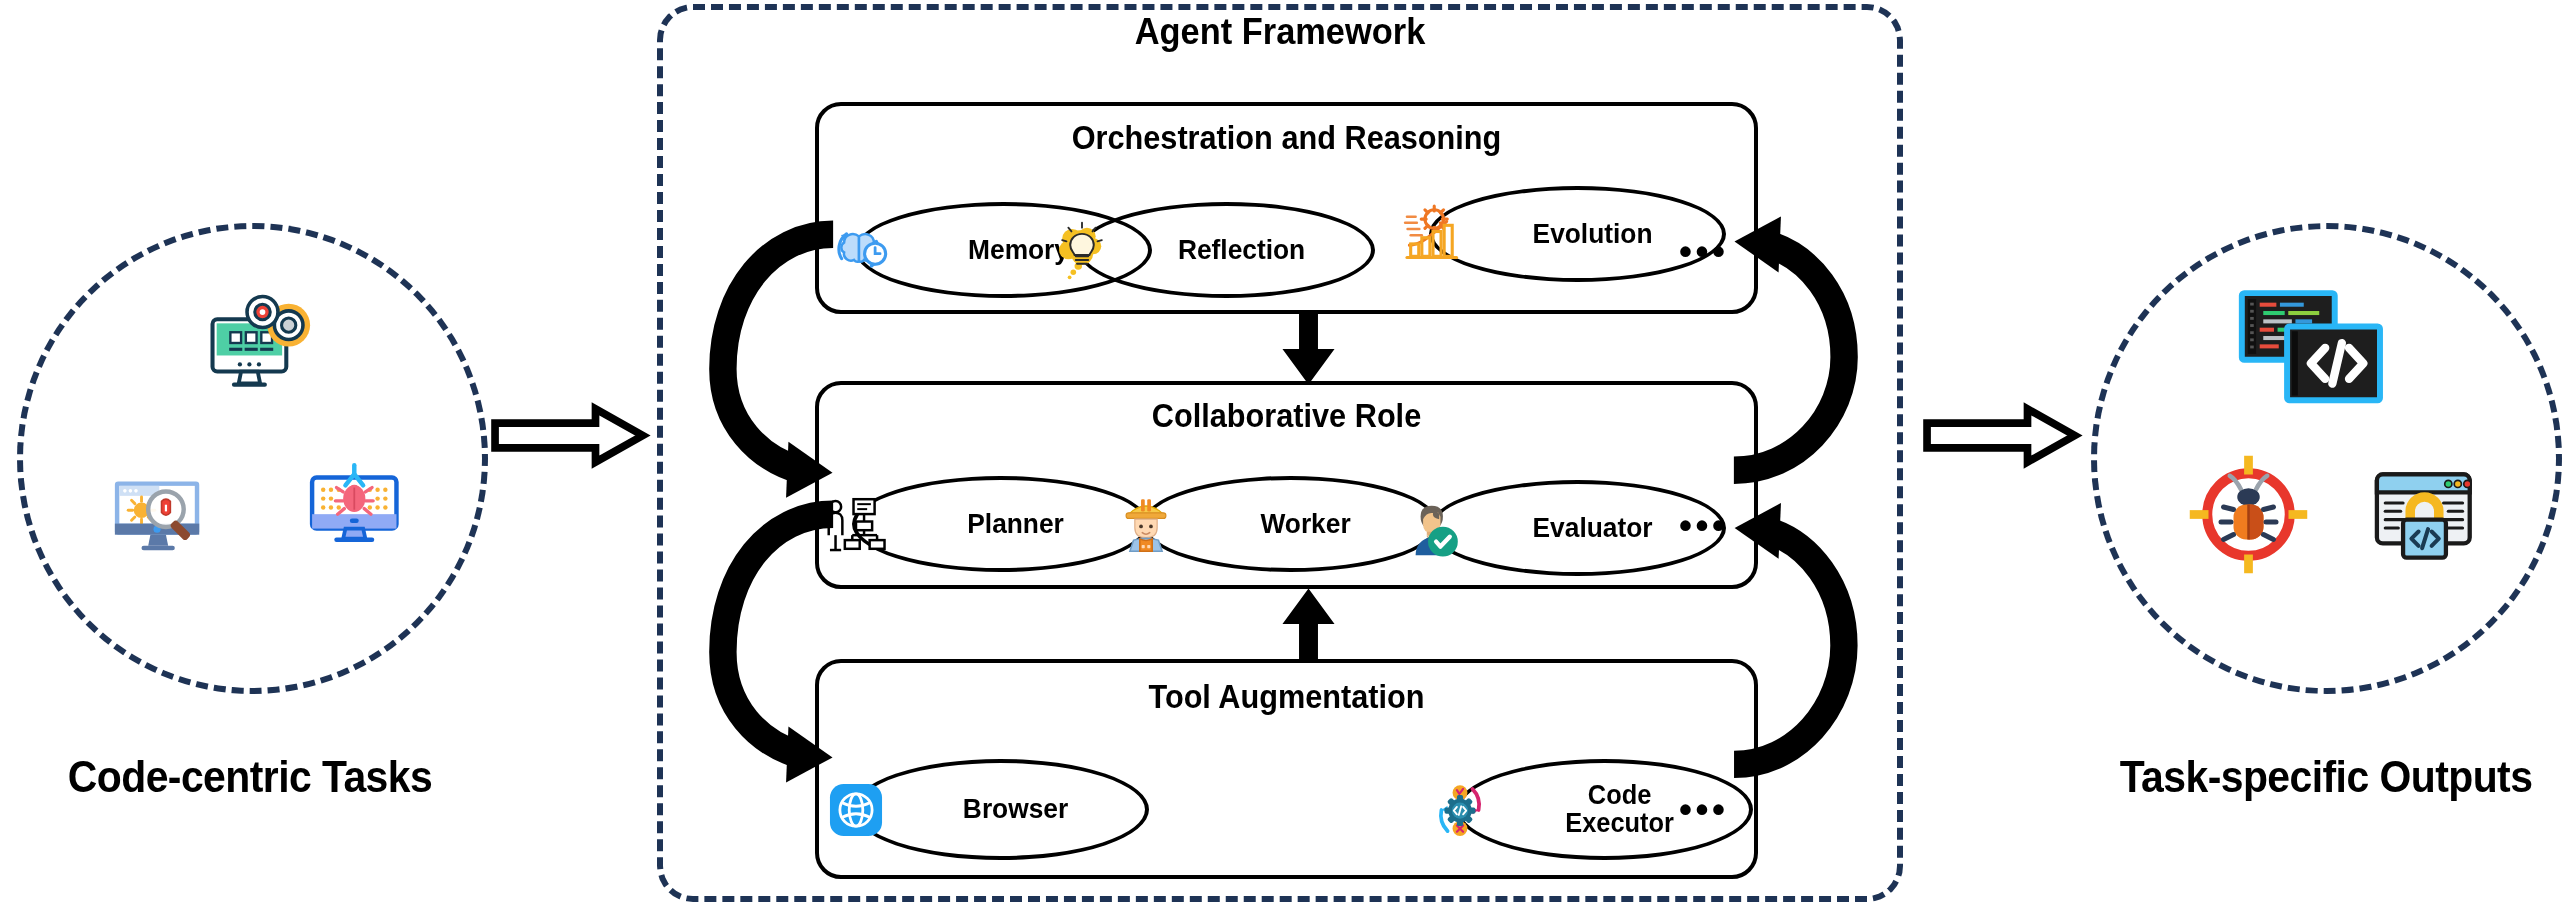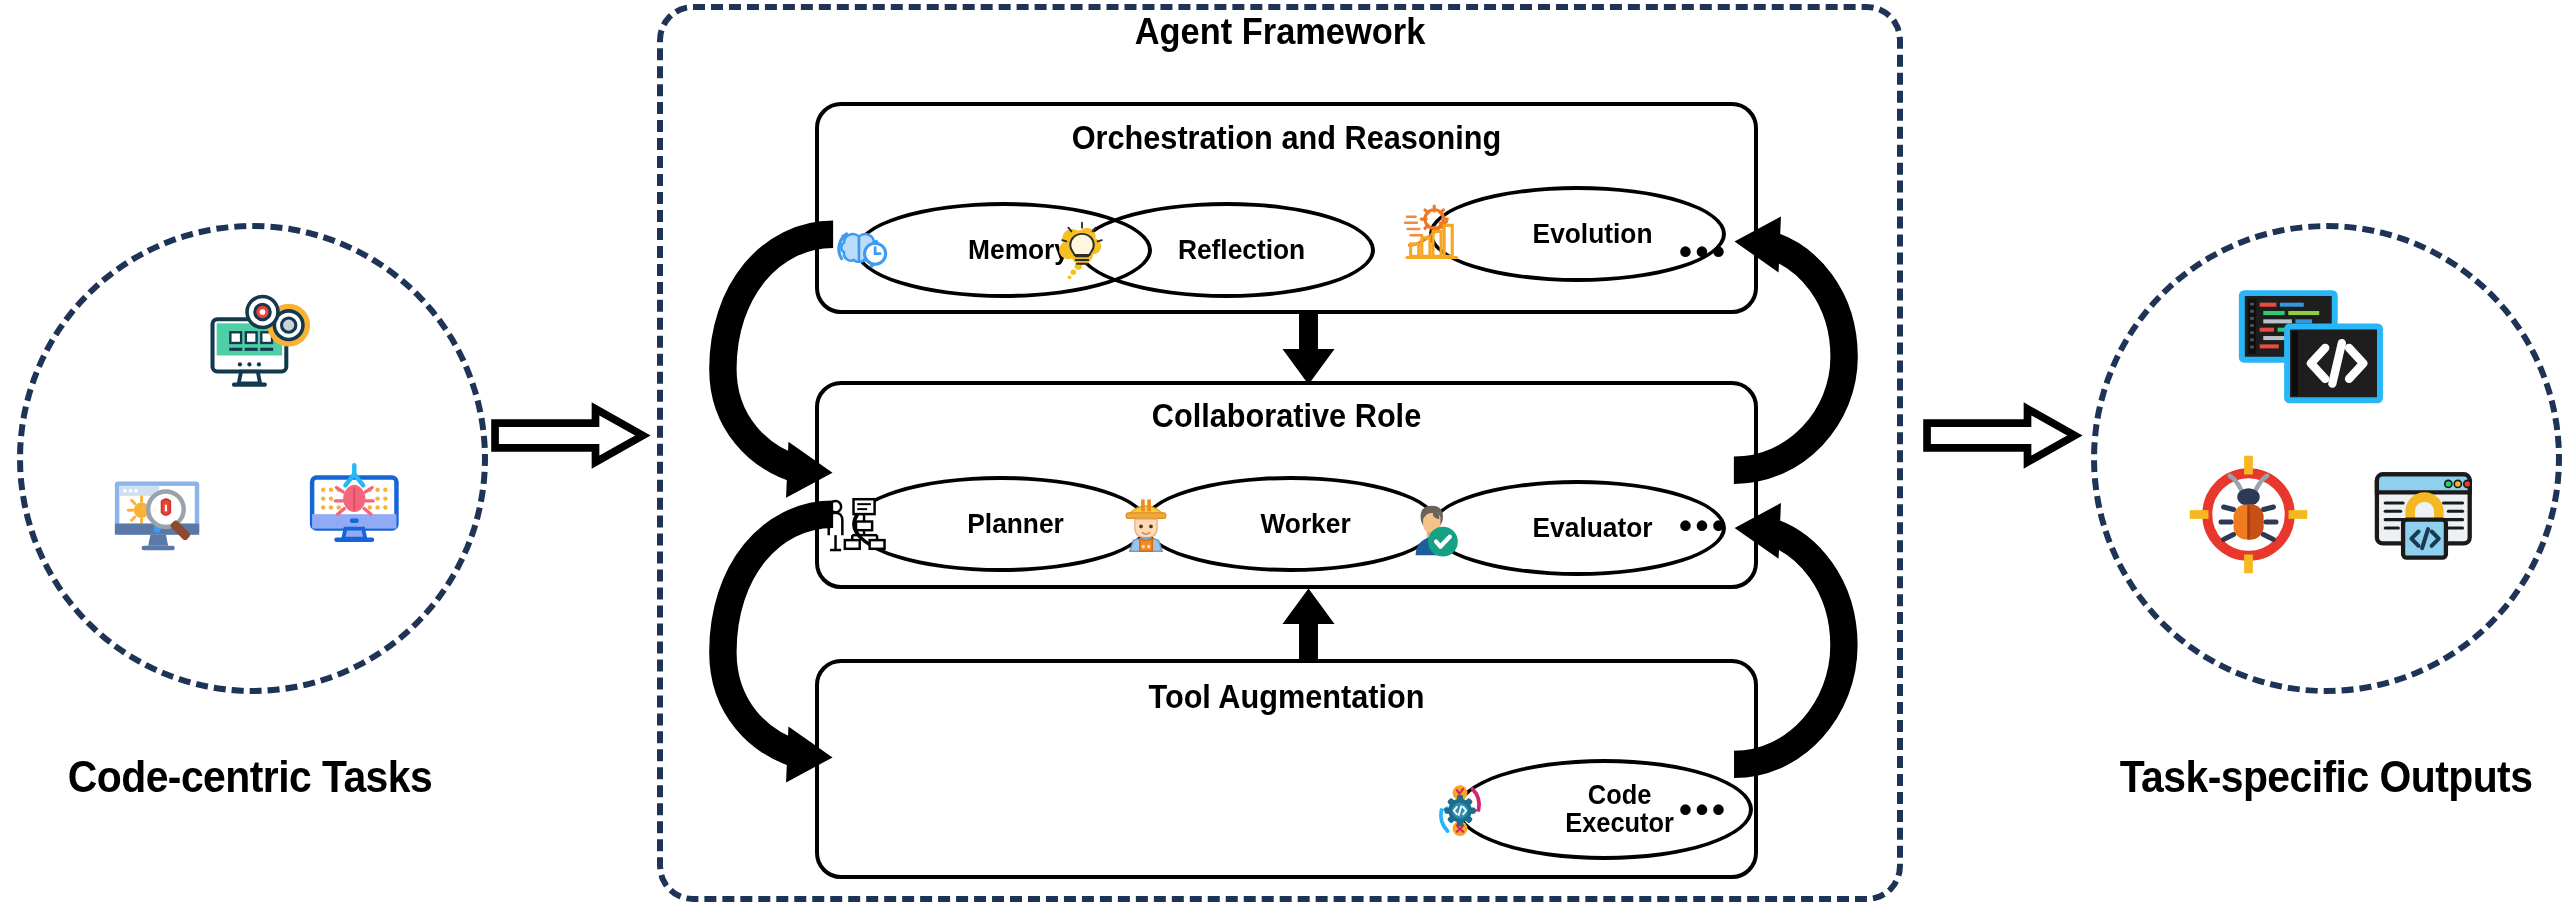--- a/index.html
+++ b/index.html
@@ -328,20 +328,33 @@
       <path d="M55 72 l7 8 l15-16" stroke="#fff" stroke-width="7" fill="none" stroke-linecap="round" stroke-linejoin="round"></path>
     </svg>
     <div class="cap-label">Evaluator</div>
   </div>
 
   <div class="dots" style="left:1679px;top:507px;">•••</div>
 
   <div class="panel" style="left:815px;top:659px;width:943px;height:220px;"></div>
   <div class="panel-title" style="left:815px;top:678px;width:943px;">Tool Augmentation</div>
 
+  <div class="cap" style="left:852px;top:759px;width:297px;height:101px;">
+    <div class="ell"></div>
+    <svg class="cap-icon" viewBox="0 0 100 100">
+      <rect x="8" y="8" width="84" height="84" rx="22" fill="#1e9ff2"></rect>
+      <g fill="none" stroke="#fff" stroke-width="4.5">
+        <circle cx="50" cy="50" r="26"></circle>
+        <ellipse cx="50" cy="50" rx="11" ry="26"></ellipse>
+        <path d="M27 38 q23 12 46 0"></path>
+        <path d="M27 62 q23-12 46 0"></path>
+      </g>
+    </svg>
+    <div class="cap-label">Browser</div>
+  </div>
 
 
   <div class="cap" style="left:1456px;top:759px;width:297px;height:101px;">
     <div class="ell"></div>
     <svg class="cap-icon" viewBox="0 0 100 100">
       <path d="M70 16 a38 38 0 0 1 10 34" fill="none" stroke="#d6246e" stroke-width="6" stroke-linecap="round"></path>
       <path d="M80 50 l-9-3 l-1 10 z" fill="#d6246e"></path>
       <path d="M30 84 a38 38 0 0 1-10-34" fill="none" stroke="#29b6f6" stroke-width="6" stroke-linecap="round"></path>
       <path d="M20 50 l9 3 l1-10 z" fill="#29b6f6"></path>
       <circle cx="50" cy="22" r="12" fill="#f5a623"></circle>

